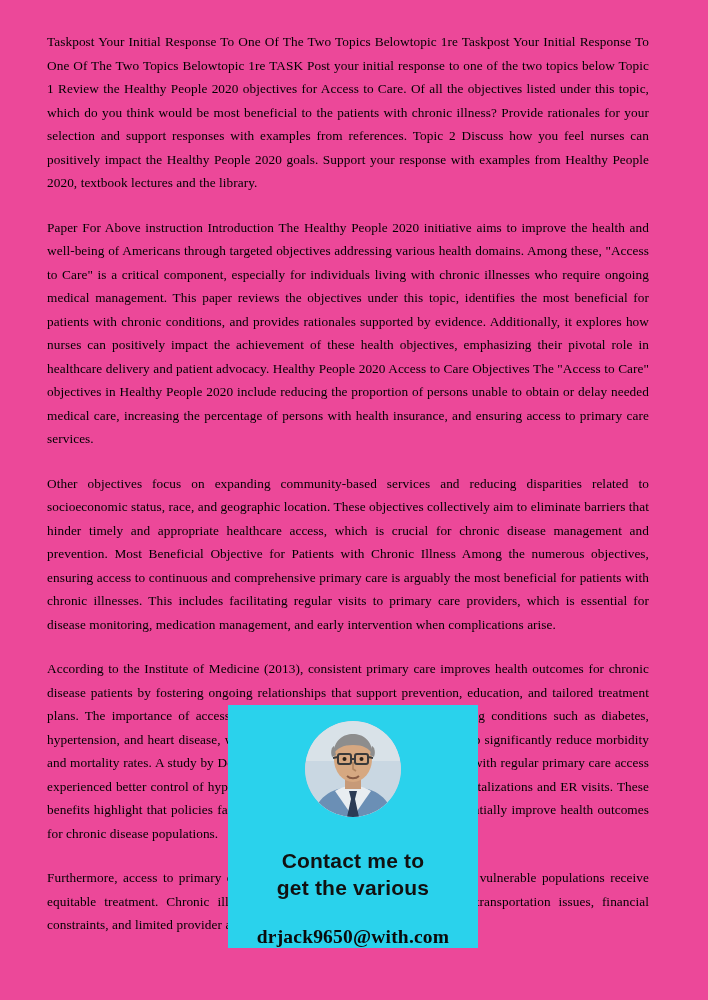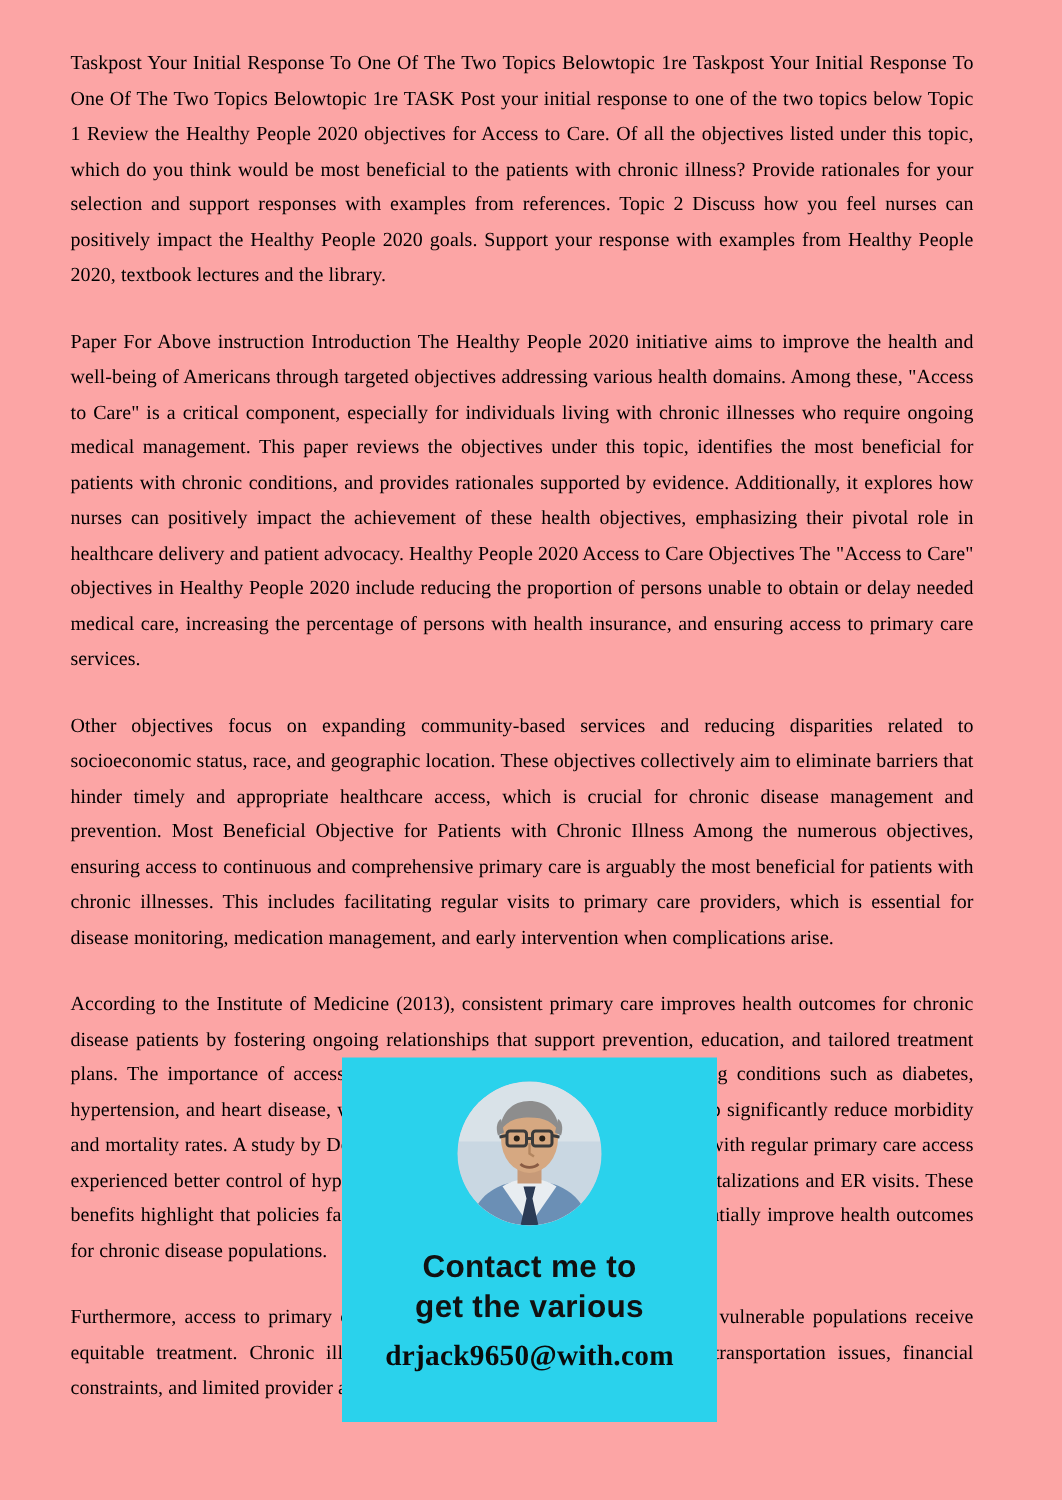--- a/index.html
+++ b/index.html
@@ -14,21 +14,21 @@
     overflow: hidden;
     font-family: "Liberation Serif", serif;
     color: #000000;
   }
   .page {
     position: absolute;
     left: 0;
     top: 0;
     width: 708px;
     height: 1000px;
-    background: #fca5a5;
+    background: #ec4899;
   }
   .doc-body {
     position: absolute;
     left: 47px;
     top: 30px;
     width: 602px;
   }
   .para {
     font-size: 13.3px;
     line-height: 23.5px;
@@ -45,21 +45,21 @@
   .contact-overlay {
     position: absolute;
     left: 228px;
     top: 705px;
     width: 250px;
     height: 243px;
     background: #2ad2ec;
     display: flex;
     flex-direction: column;
     align-items: center;
-    justify-content: flex-start;
+    justify-content: space-between;
     font-family: "Liberation Sans", sans-serif;
     overflow: hidden;
   }
   .avatar {
     width: 96px;
     height: 96px;
     border-radius: 50%;
     margin-top: 16px;
     overflow: hidden;
     position: relative;

